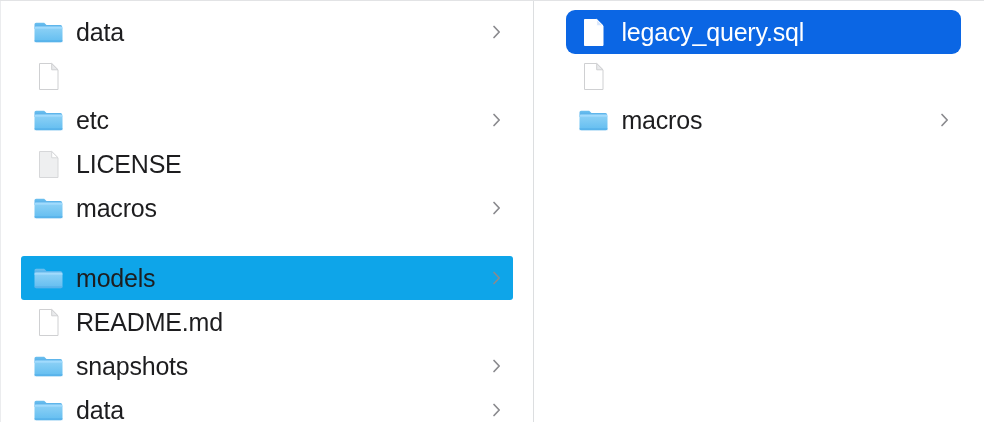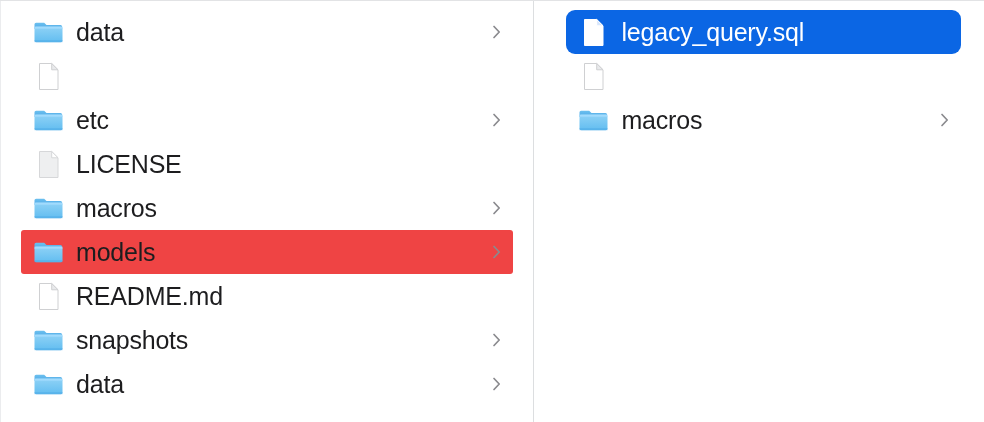--- a/index.html
+++ b/index.html
@@ -59,22 +59,23 @@
     box-sizing: border-box;
   }
   .column-left  .row { margin: 0 20px 0 21px; padding: 0 10px 0 12px; }
   .column-right .row { margin: 0 23px 0 32px; padding: 0 10px 0 12px; }
 
   .row.selected-active {
     background: #0b66e4;
     border-radius: 9px;
   }
   .row.selected-inactive {
-    background: #ef4444;
+    background: #0ea5e9;
     border-radius: 3px;
+    margin-top: 26px;
   }
 
   
   .icon {
     width: 31px;
     height: 31px;
     flex: 0 0 31px;
     position: relative;
     margin-right: 12px;
   }

